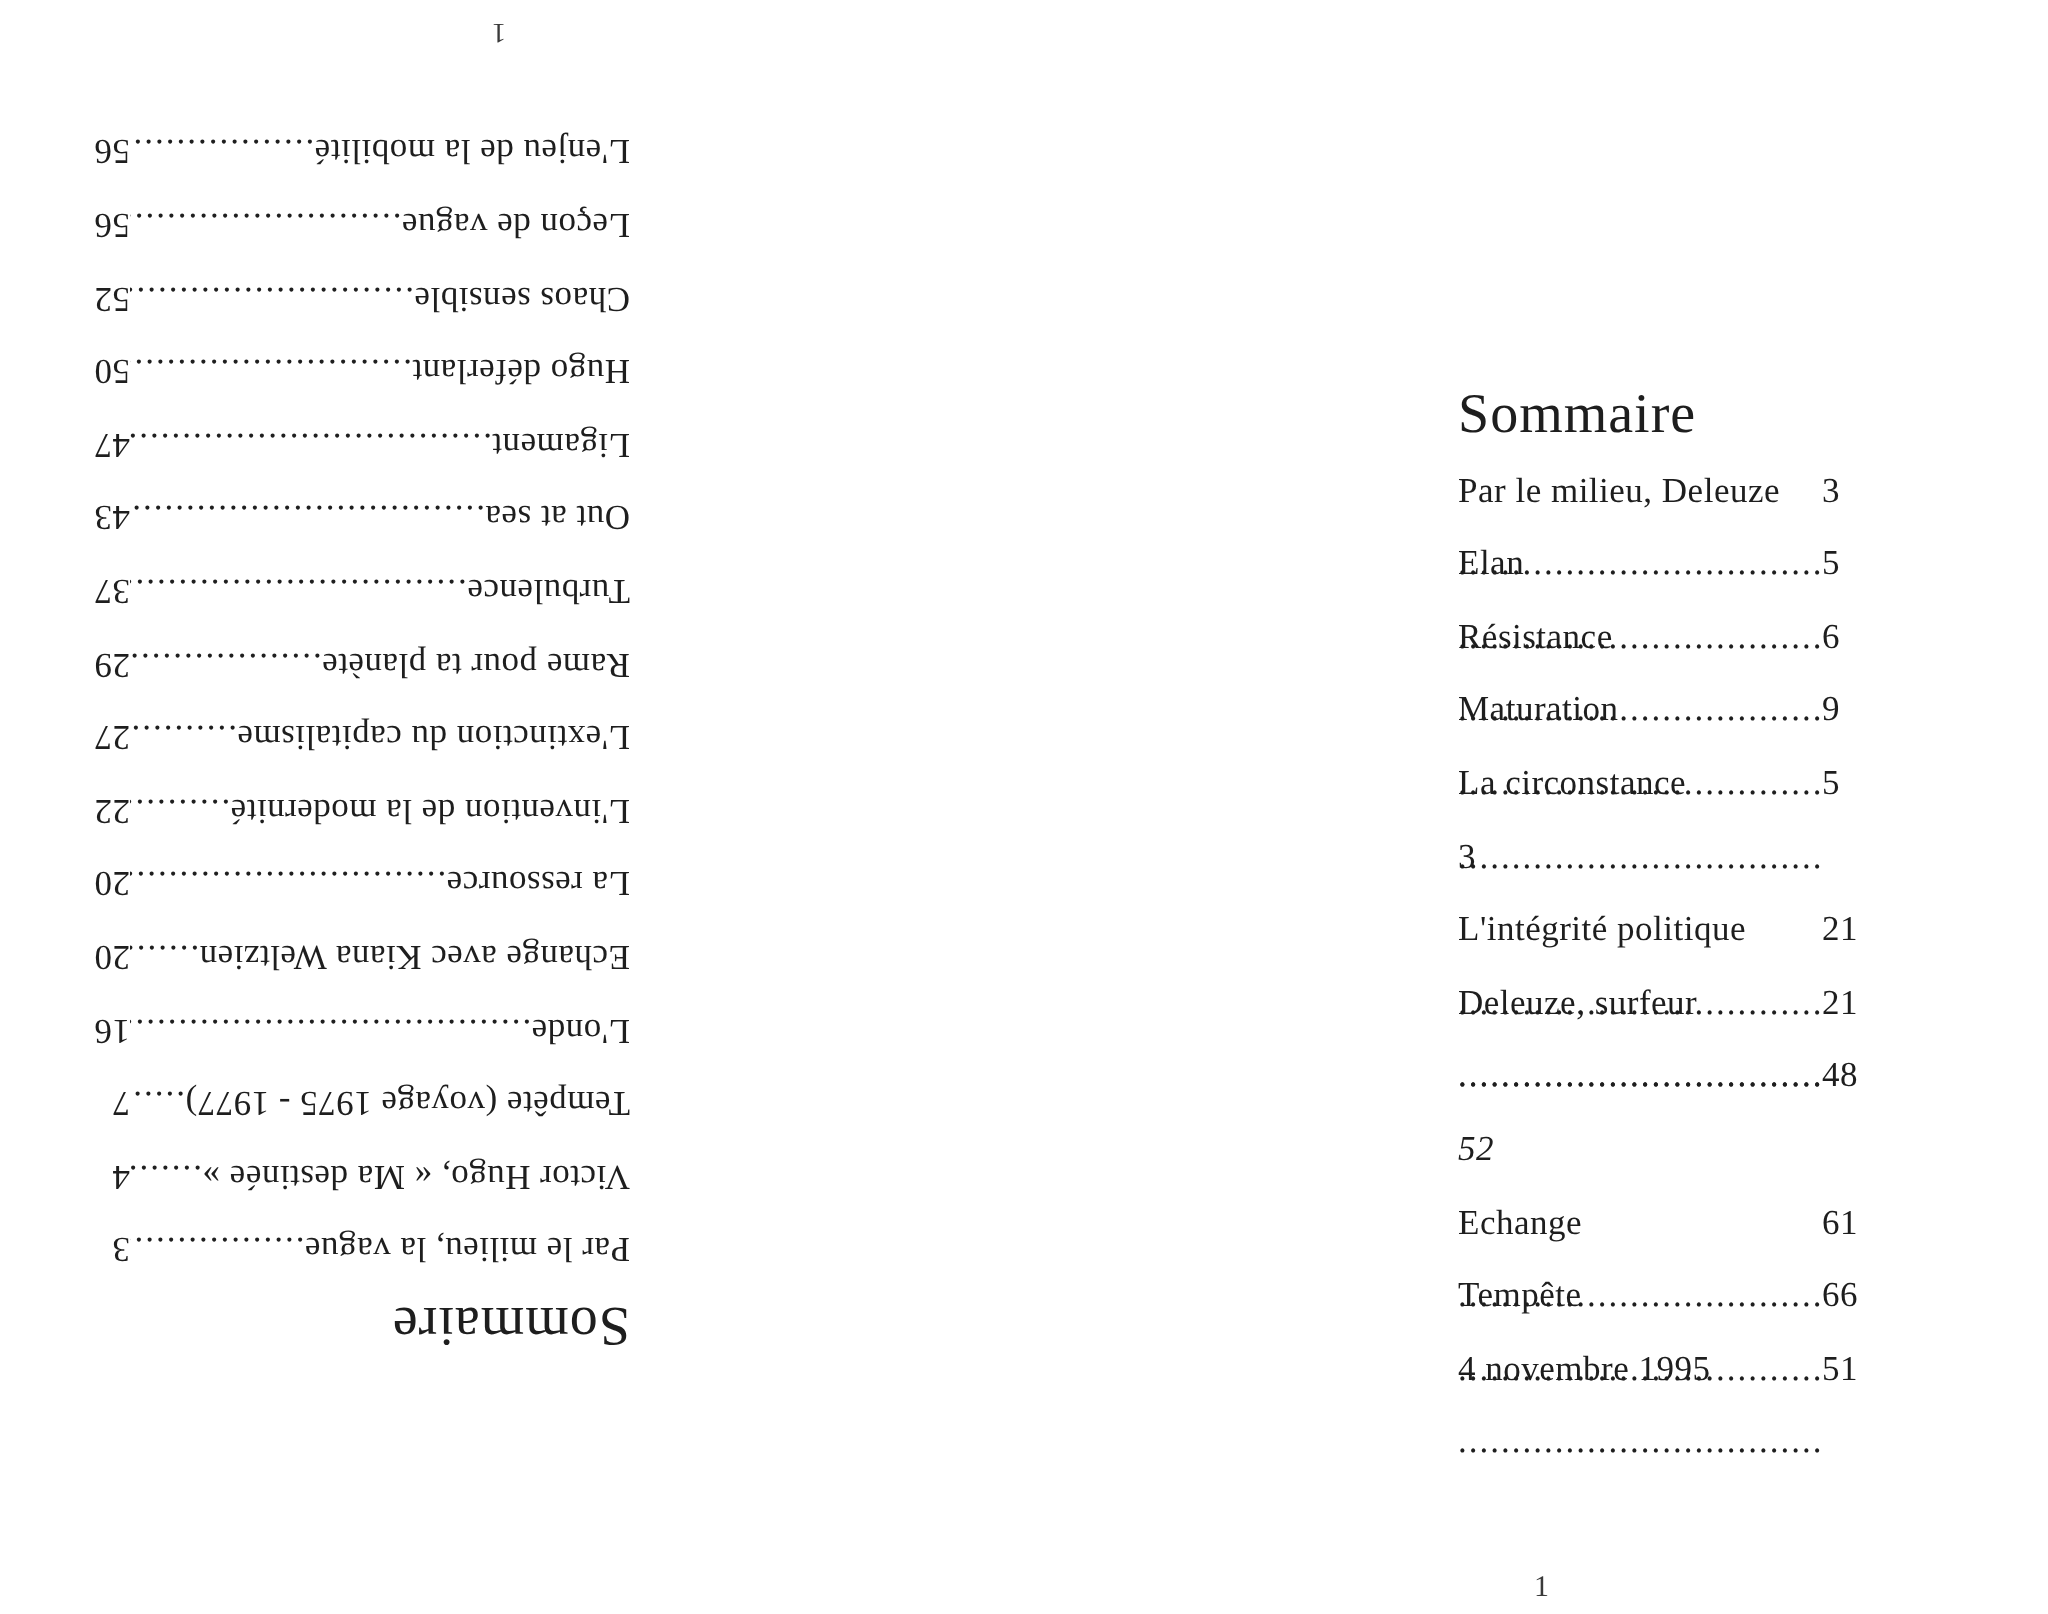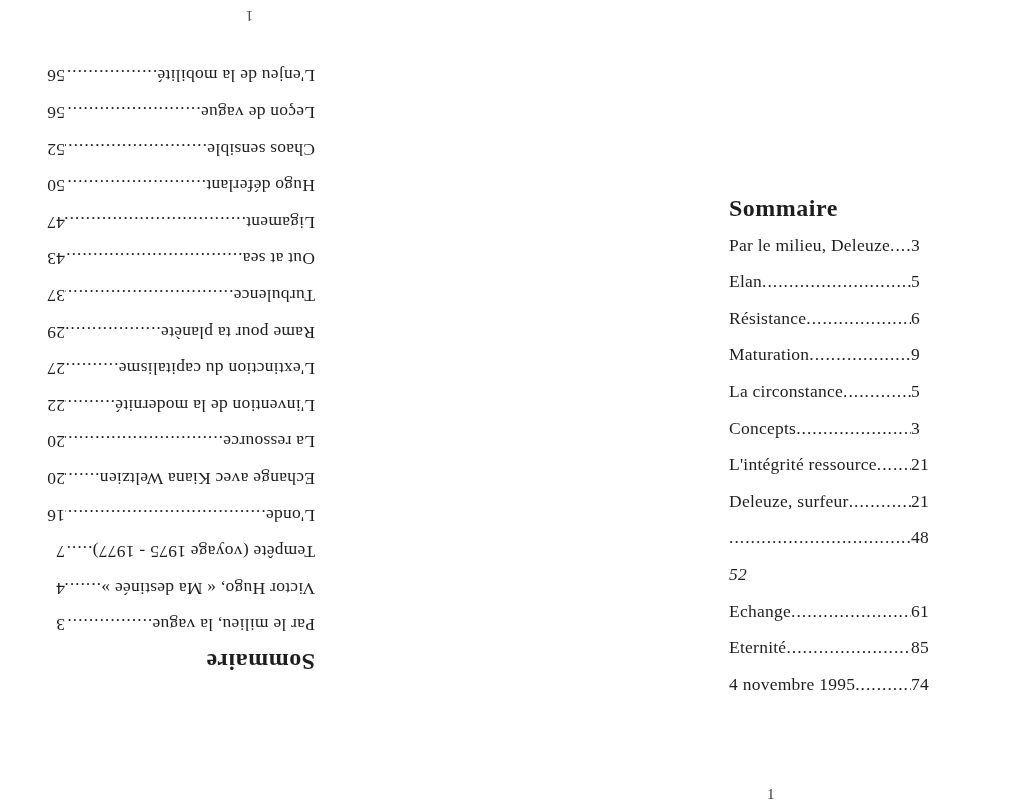--- a/index.html
+++ b/index.html
@@ -28,39 +28,39 @@
   }
   .toc-right {
     left: 729px;
     top: 190px;
     width: 215px;
     height: 549px;
   }
   .toc-title {
     height: 36.6px;
     line-height: 36.6px;
-    font-weight: bold;
-    font-size: 24px;
+    font-weight: normal;
+    font-size: 28px;
     letter-spacing: 0.5px;
   }
   .toc-row {
     height: 36.6px;
     line-height: 36.6px;
     display: flex;
     align-items: baseline;
     font-size: 17.5px;
     letter-spacing: 0.25px;
   }
   .toc-inner {
     display: flex;
     align-items: baseline;
     overflow: hidden;
   }
   .toc-left .toc-inner { width: 250px; }
-  .toc-right .toc-inner { width: 182px; }
+  .toc-right .toc-inner { width: 182px; flex-direction: column; }
   .toc-label {
     flex: none;
     white-space: nowrap;
   }
   .toc-leader {
     flex: 1 1 auto;
     overflow: hidden;
     white-space: nowrap;
     min-width: 0;
   }
@@ -251,29 +251,25 @@
           <span class="toc-page">9</span>
         </div>
         <div class="toc-row">
           <span class="toc-inner">
             <span class="toc-label">La circonstance</span>
             <span class="toc-leader"></span>
           </span>
           <span class="toc-page">5</span>
         </div>
         <div class="toc-row">
-          <span class="toc-inner">
-            <span class="toc-label">Concepts</span>
-            <span class="toc-leader"></span>
-          </span>
           <span class="toc-page">3</span>
         </div>
         <div class="toc-row">
           <span class="toc-inner">
-            <span class="toc-label">L'intégrité ressource</span>
+            <span class="toc-label">L'intégrité politique</span>
             <span class="toc-leader"></span>
           </span>
           <span class="toc-page">21</span>
         </div>
         <div class="toc-row">
           <span class="toc-inner">
             <span class="toc-label">Deleuze, surfeur</span>
             <span class="toc-leader"></span>
           </span>
           <span class="toc-page">21</span>
@@ -289,30 +285,30 @@
         </div>
         <div class="toc-row">
           <span class="toc-inner">
             <span class="toc-label">Echange</span>
             <span class="toc-leader"></span>
           </span>
           <span class="toc-page">61</span>
         </div>
         <div class="toc-row">
           <span class="toc-inner">
-            <span class="toc-label">Eternité</span>
-            <span class="toc-leader"></span>
-          </span>
-          <span class="toc-page">85</span>
+            <span class="toc-label">Tempête</span>
+            <span class="toc-leader"></span>
+          </span>
+          <span class="toc-page">66</span>
         </div>
         <div class="toc-row">
           <span class="toc-inner">
             <span class="toc-label">4 novembre 1995</span>
             <span class="toc-leader"></span>
           </span>
-          <span class="toc-page">74</span>
+          <span class="toc-page">51</span>
         </div>
       </div>
   </div>
 
   <span class="folio folio-bottom">1</span>
 
 </div>
 
 </body></html>

